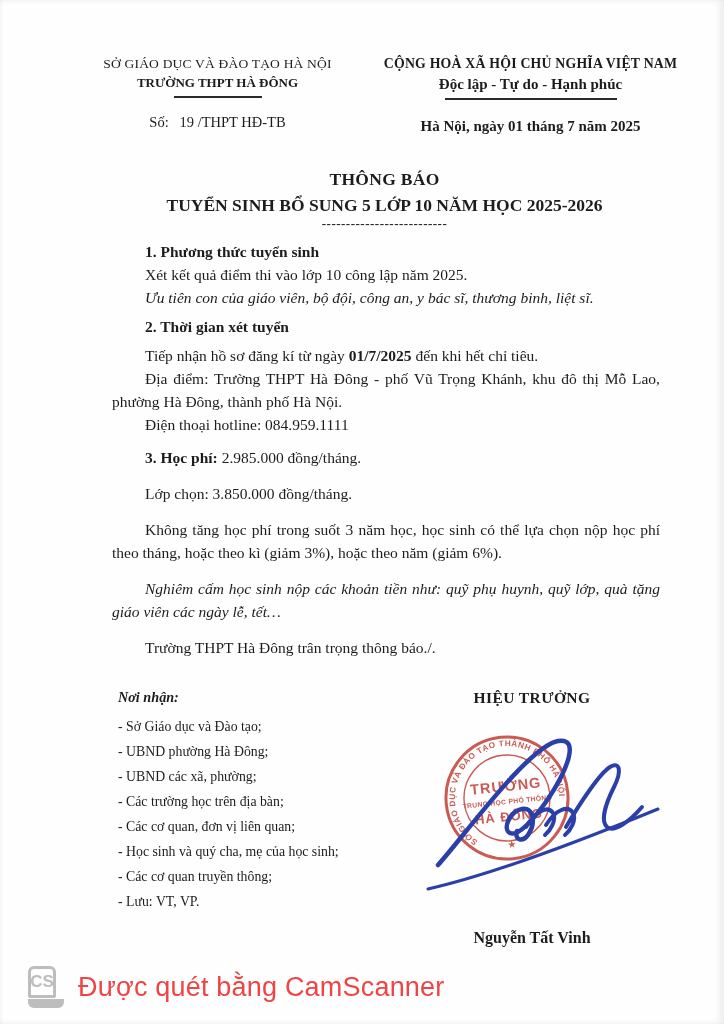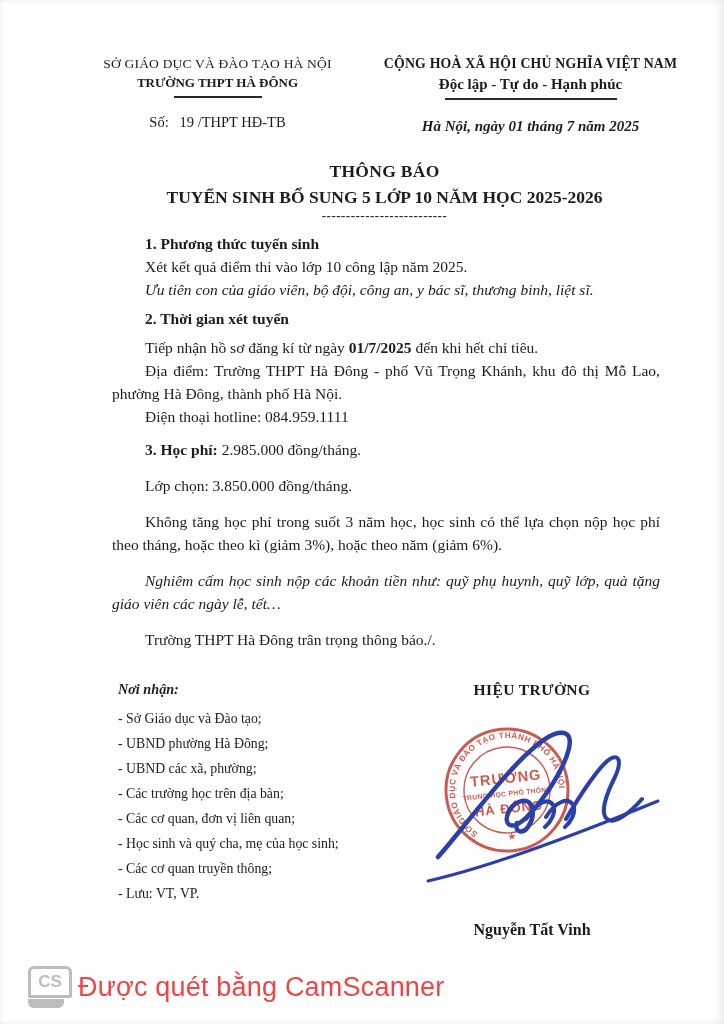--- a/index.html
+++ b/index.html
@@ -19,23 +19,23 @@
   .header-left { width:295px; text-align:center; }
   .header-right { flex:1; text-align:center; }
   .org-parent { font-size:13.5px; letter-spacing:.2px; }
   .org-name { font-size:13px; font-weight:bold; margin-top:3px; }
   .rule { height:1.5px; background:#2a2a2a; margin:5px auto 0 auto; }
   .rule-left { width:88px; }
   .rule-right { width:172px; }
   .doc-number { font-size:14.5px; margin-top:16px; white-space:pre; }
   .national-title { font-size:13.8px; font-weight:bold; letter-spacing:.2px; }
   .national-motto { font-size:15px; font-weight:bold; margin-top:4px; }
-  .date-line { font-size:15px; font-style:italic; font-weight:600; margin-top:18px; }
+  .date-line { font-size:15px; font-weight:600; margin-top:18px; }
   
-  .title-block { text-align:center; margin-top:26px;padding-left:45px; }
+  .title-block { text-align:center; margin-top:34px;padding-left:45px; }
   .doc-title { font-size:17.5px; font-weight:bold; letter-spacing:.3px; }
   .doc-subtitle { font-size:17.5px; font-weight:bold; margin-top:5px; }
   .separator { font-size:13px; font-weight:bold; letter-spacing:.5px; line-height:10px; margin-top:3px; color:#222; }
   
   .body { margin:11px 64px 0 112px; font-size:15.5px; line-height:23px; }
   .body p { margin:0; }
   .indent { text-indent:33px; }
   .bold { font-weight:bold; }
   .italic { font-style:italic; }
   .justify { text-align:justify; }
@@ -50,21 +50,21 @@
   .sign-block { width:280px; margin-left:2px; text-align:center; }
   .signer-title { font-size:15.5px; font-weight:bold; letter-spacing:.4px; }
   .stamp-area { position:relative; height:196px; margin-top:8px; }
   .stamp-svg { position:absolute; left:40px; top:8px; opacity:.88; transform:rotate(-6deg); }
   .signature-svg { position:absolute; left:18px; top:2px; }
   .signer-name { font-size:16px; font-weight:bold; margin-top:18px; }
   
   .watermark { position:absolute; left:28px; bottom:16px; display:flex; align-items:center; font-family:"Liberation Sans","DejaVu Sans",sans-serif; }
   .cs-icon { width:36px; height:42px; position:relative; }
   .cs-icon .cs-box {
-    width:44px; height:32px; border:3px solid #bdbdbd; border-radius:6px 6px 2px 2px;
+    width:28px; height:32px; border:3px solid #bdbdbd; border-radius:6px 6px 2px 2px;
     display:flex; align-items:center; justify-content:center;
     font-size:17px; font-weight:bold; color:#bdbdbd; letter-spacing:0;
   }
   .cs-icon .cs-base { width:36px; height:9px; background:#bdbdbd; border-radius:0 0 6px 6px; margin-top:1px; }
   .cs-text { font-size:27px; color:#ef4444; margin-left:14px; letter-spacing:.2px; }
 </style>
 </head>
 <body>
 
 <div class="page">

